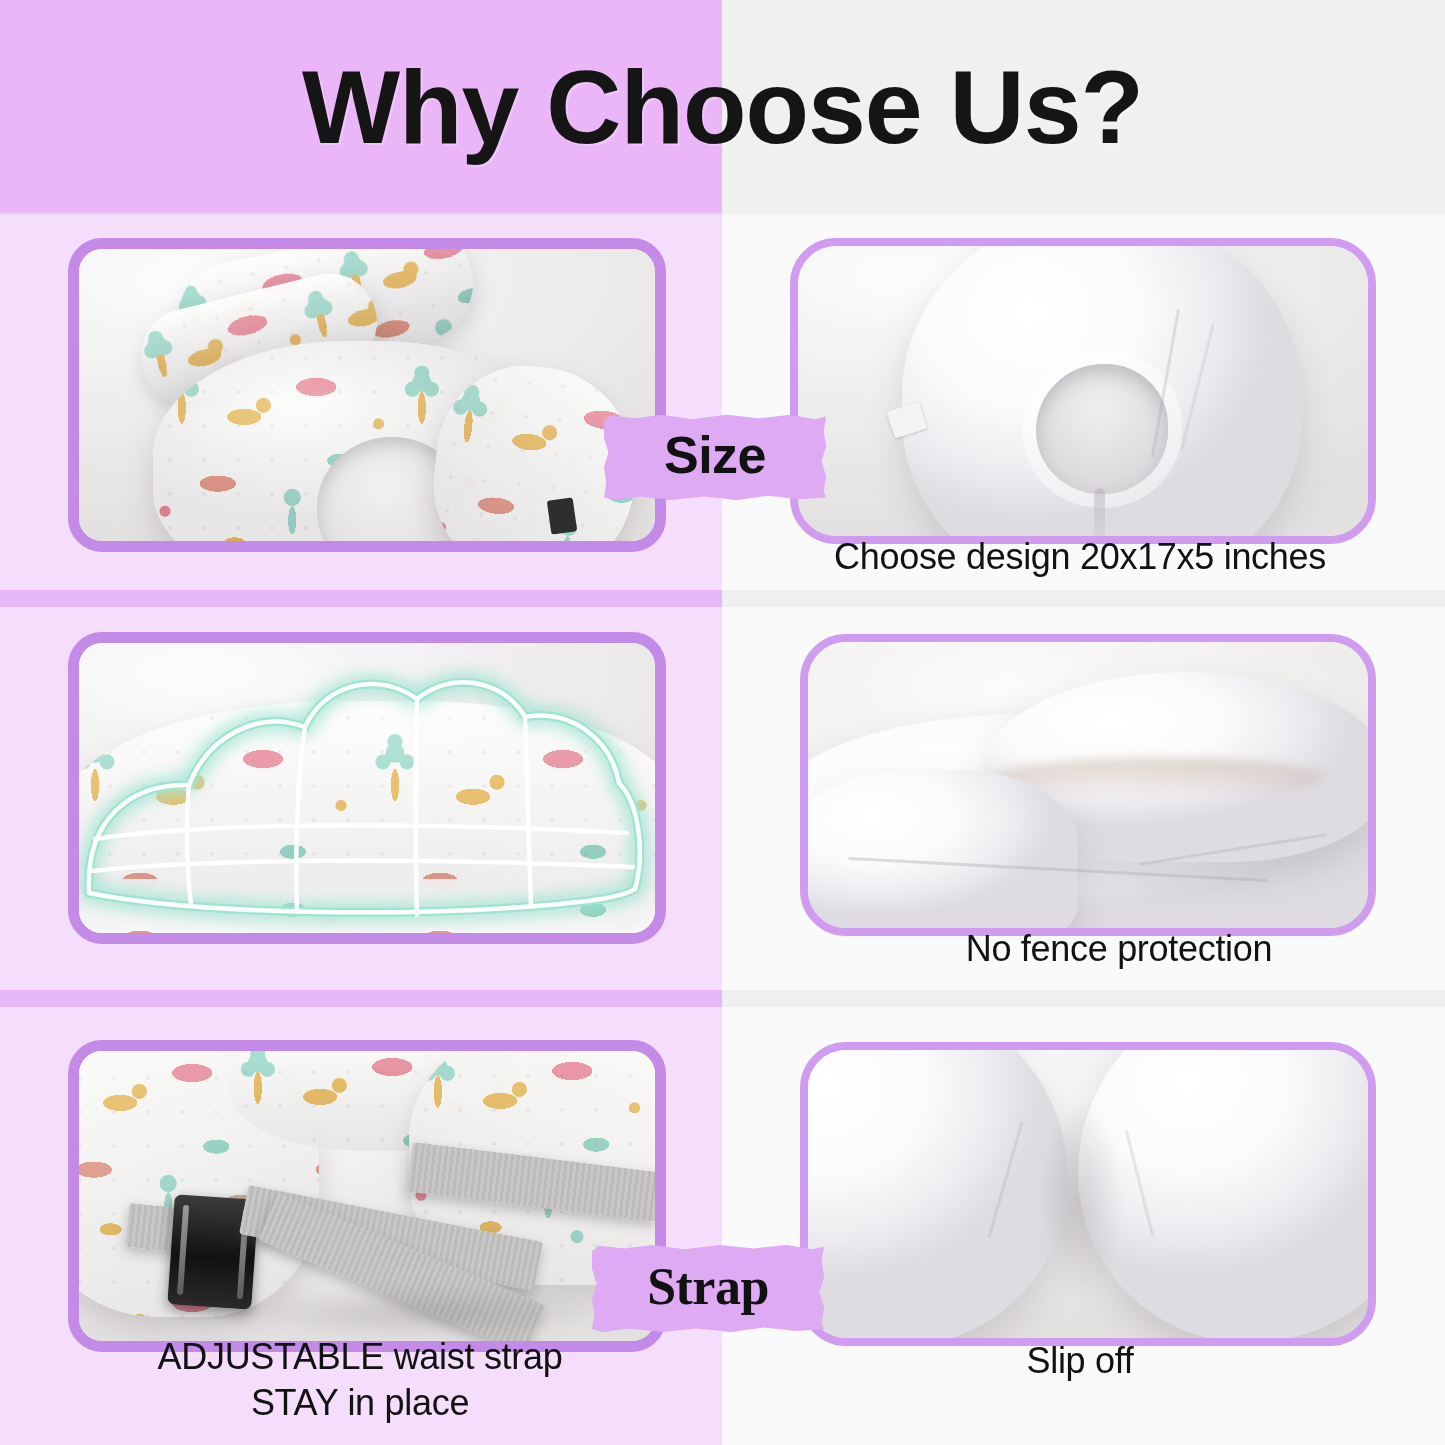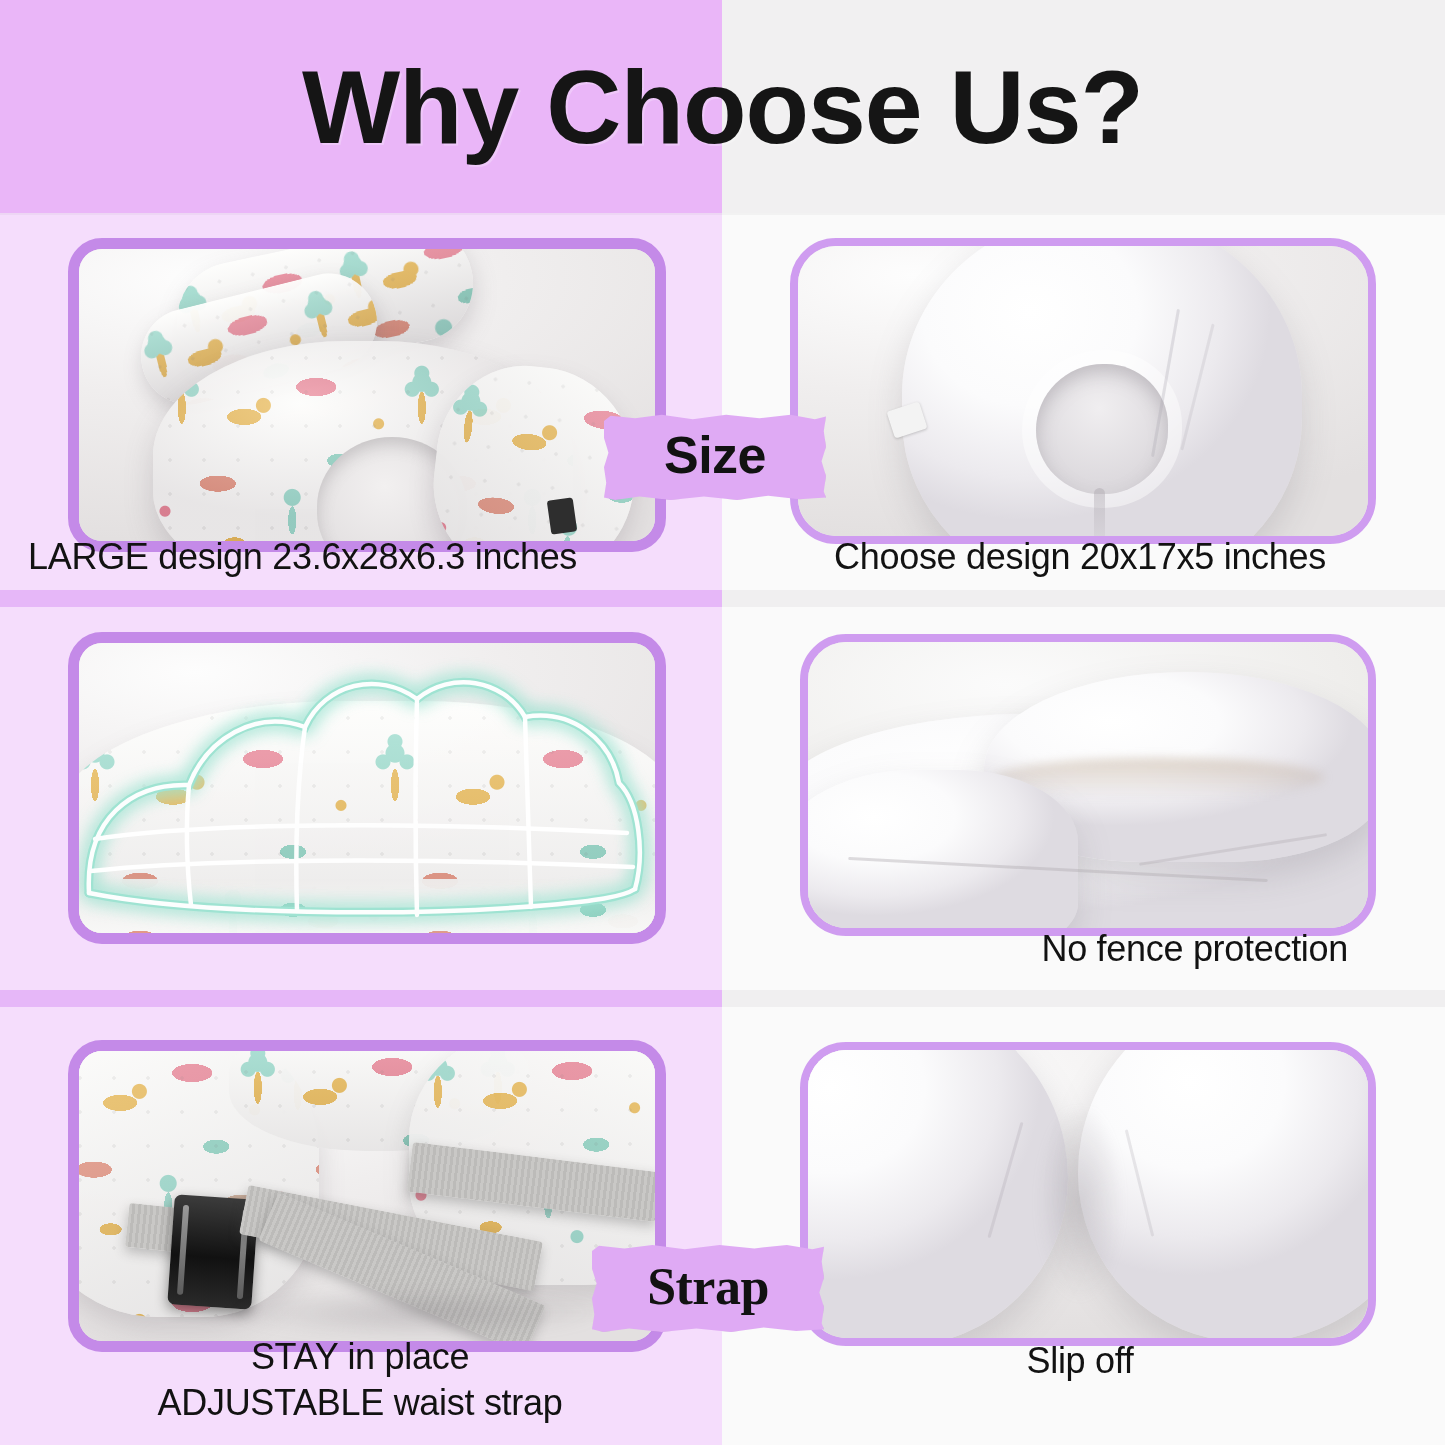--- a/index.html
+++ b/index.html
@@ -212,21 +212,20 @@
             <div class="speck"></div>
           <div class="shade" style="background:linear-gradient(210deg,rgba(255,255,255,.3),rgba(140,132,140,.24));"></div>
         </div>
 
         <div style="position:absolute;left:470px;top:250px;width:26px;height:34px;
                     background:#2e2e2e;border-radius:3px;transform:rotate(-8deg);"></div>
       </div>
     </div>
   </div>
 
-  <div class="caption" style="left:28px;top:534px;width:680px;">LARGE design 23.6x28x6.3 inches</div>
 
   <div class="card right" style="left:790px;top:238px;width:570px;height:290px;">
     <div class="card-inner">
       <div class="photo">
         <div class="studio"></div>
 
         <div class="pill" style="left:104px;top:-32px;width:400px;height:378px;
              border-radius:48% 48% 46% 46%;"></div>
 
         <div style="position:absolute;left:238px;top:118px;width:132px;height:130px;
@@ -331,21 +330,21 @@
              border-radius:46% 40% 26% 30%;"></div>
 
         <div style="position:absolute;left:40px;top:226px;width:420px;height:3px;
                     background:rgba(175,170,176,.4);border-radius:2px;transform:rotate(3deg);"></div>
         <div style="position:absolute;left:330px;top:206px;width:190px;height:3px;
                     background:rgba(175,170,176,.34);border-radius:2px;transform:rotate(-9deg);"></div>
       </div>
     </div>
   </div>
 
-  <div class="caption center" style="left:788px;top:926px;width:560px;text-align:right;">No fence protection</div>
+  <div class="caption center" style="left:839px;top:926px;width:560px;">No fence protection</div>
 
 
   <div class="card left" style="left:68px;top:1040px;width:576px;height:290px;">
     <div class="card-inner">
       <div class="photo">
         <div class="studio"></div>
 
         <div style="position:absolute;left:-50px;top:-24px;width:290px;height:290px;
                     border-radius:46% 44% 40% 44%;overflow:hidden;
                     box-shadow:0 12px 26px rgba(120,112,120,.24);">
@@ -383,22 +382,22 @@
              transform:rotate(7deg);border-radius:4px;"></div>
 
         <div style="position:absolute;left:150px;top:236px;width:380px;height:52px;
                     background:radial-gradient(50% 50% at 50% 50%,rgba(120,114,120,.28),rgba(0,0,0,0));
                     filter:blur(6px);"></div>
       </div>
     </div>
   </div>
 
   <div class="caption center" style="left:70px;top:1334px;width:580px;">
+    <div>ADJUSTABLE waist strap</div>
     <div>STAY in place</div>
-    <div>ADJUSTABLE waist strap</div>
   </div>
 
   <div class="card right" style="left:800px;top:1042px;width:560px;height:288px;">
     <div class="card-inner">
       <div class="photo">
         <div class="studio"></div>
 
         <div class="pill" style="left:-90px;top:-54px;width:350px;height:350px;
              border-radius:48% 52% 48% 50%;"></div>
 

